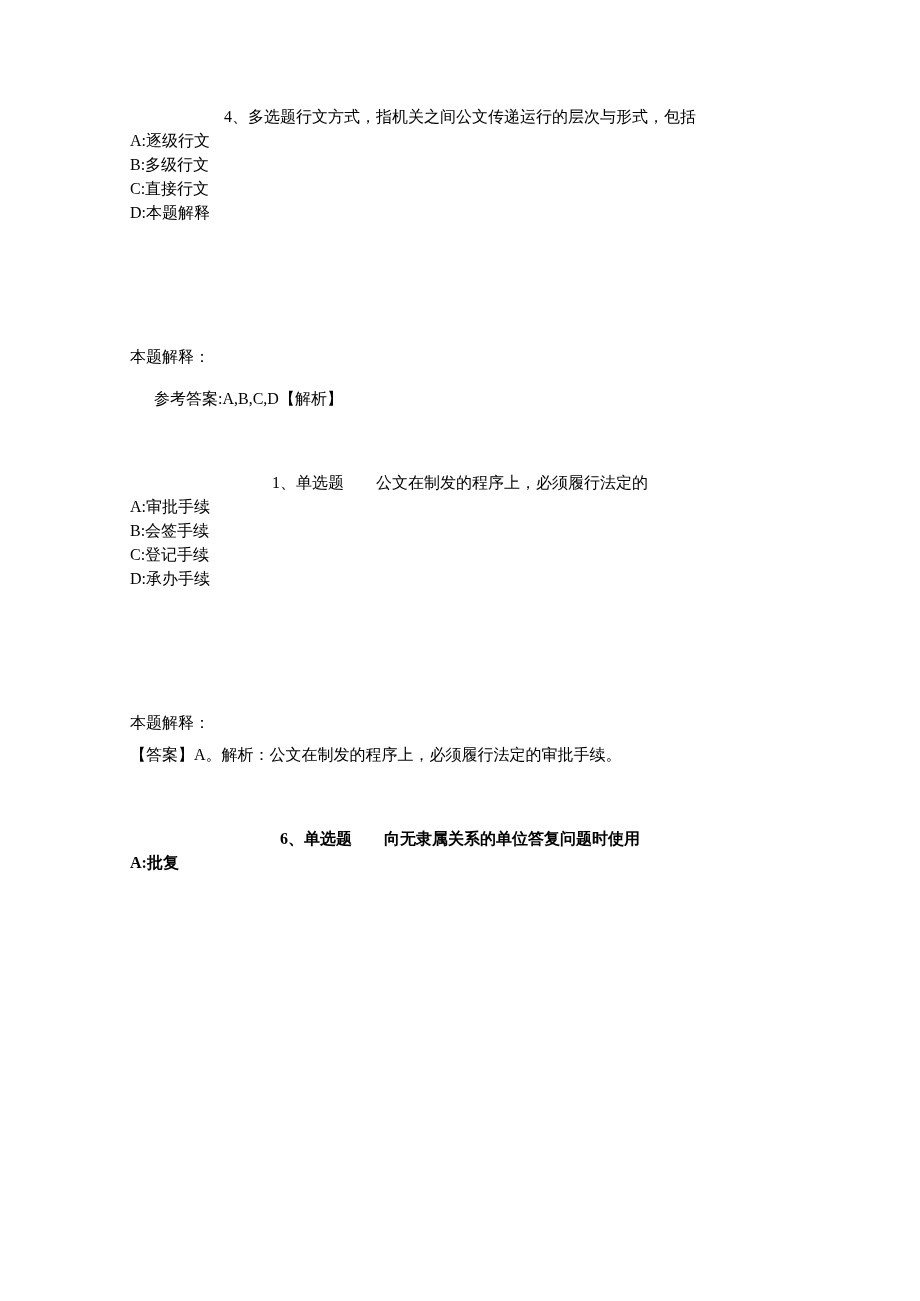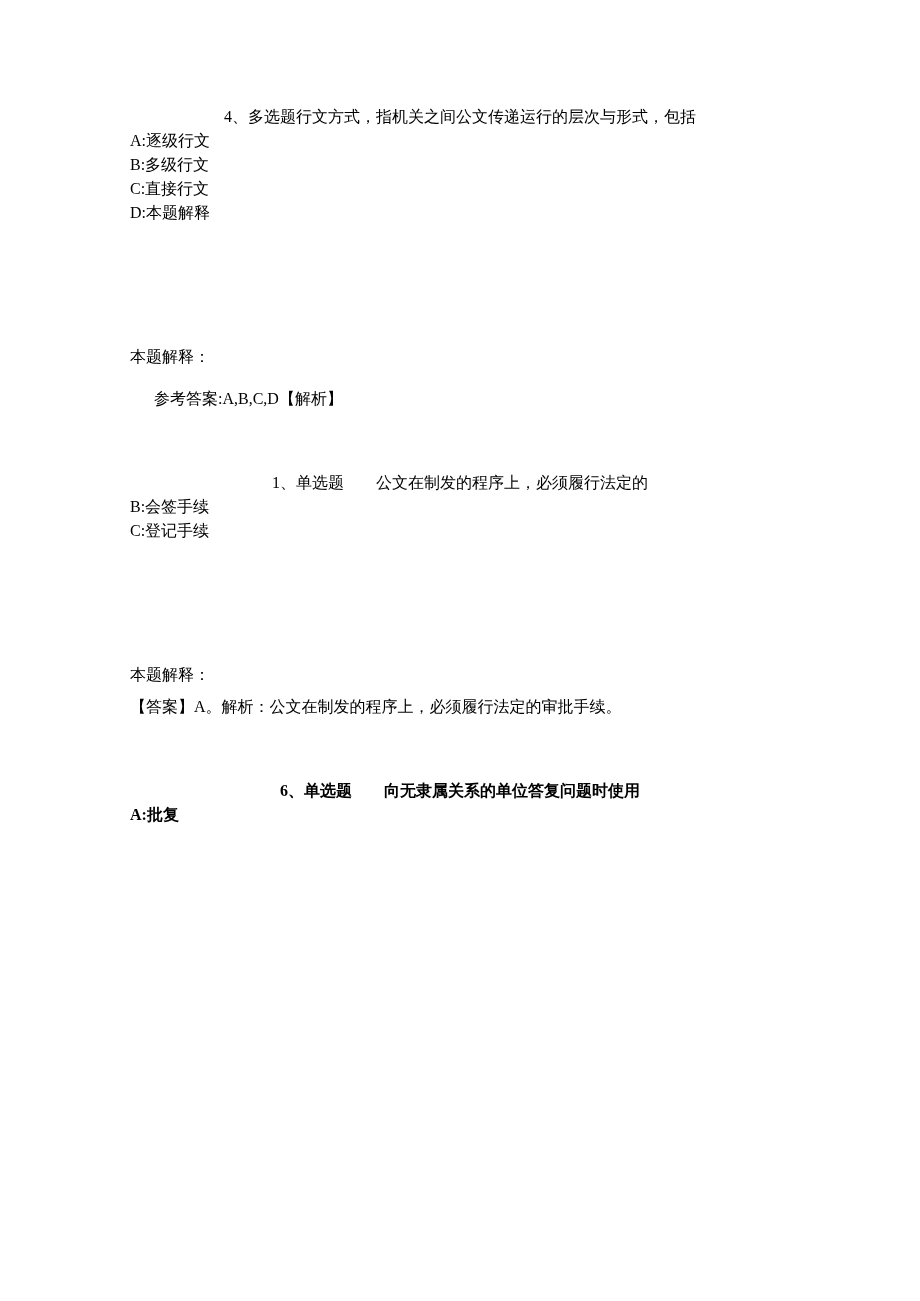--- a/index.html
+++ b/index.html
@@ -52,22 +52,24 @@
   <span class="option">D:本题解释</span>
 </div>
 
 <div class="answer-block">
   <div class="answer-line">本题解释：</div>
   <div class="explanation-block">参考答案:A,B,C,D【解析】</div>
 </div>
 
 <div class="question-block">
   <div class="question-line">1、单选题　　公文在制发的程序上，必须履行法定的</div>
+  <span class="option">A:审批手续</span>
   <span class="option">B:会签手续</span>
   <span class="option">C:登记手续</span>
+  <span class="option">D:承办手续</span>
 </div>
 
 <div class="answer-block">
   <div class="answer-line">本题解释：</div>
   <div class="answer-line">【答案】A。解析：公文在制发的程序上，必须履行法定的审批手续。</div>
 </div>
 
 <div class="question-block final-q">
   <div class="question-line">6、单选题　　向无隶属关系的单位答复问题时使用</div>
   <span class="option">A:批复</span>

